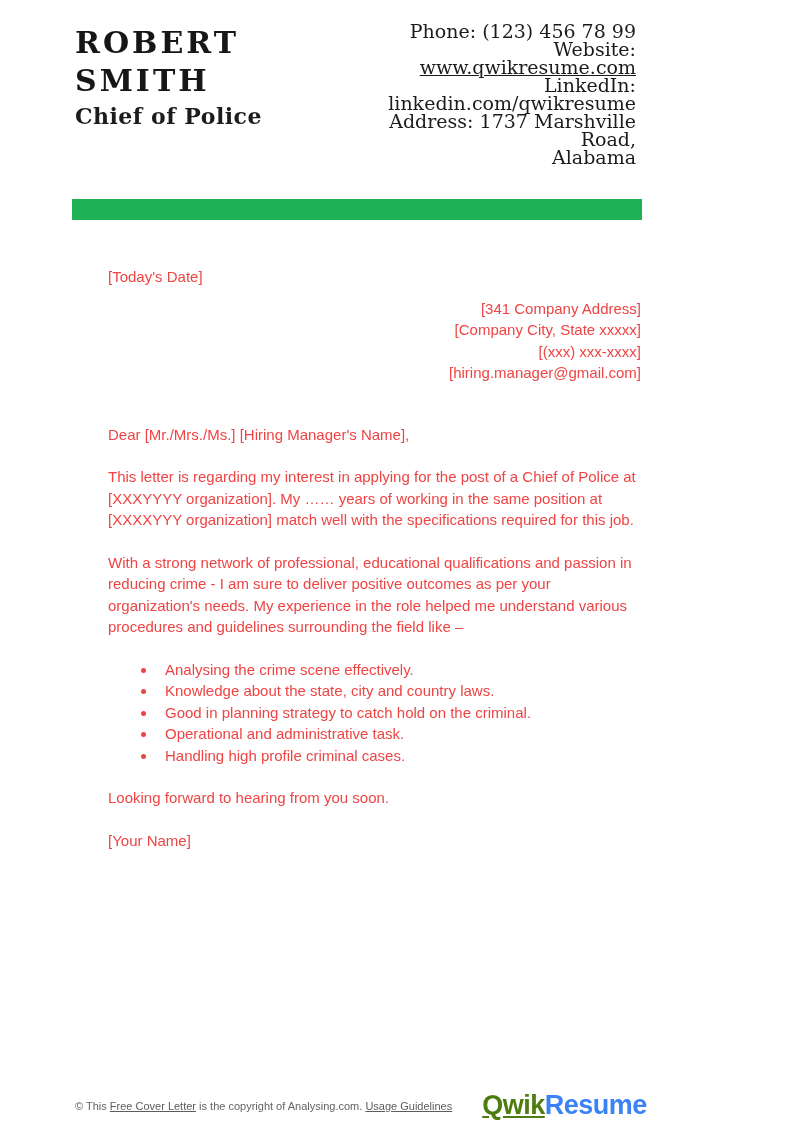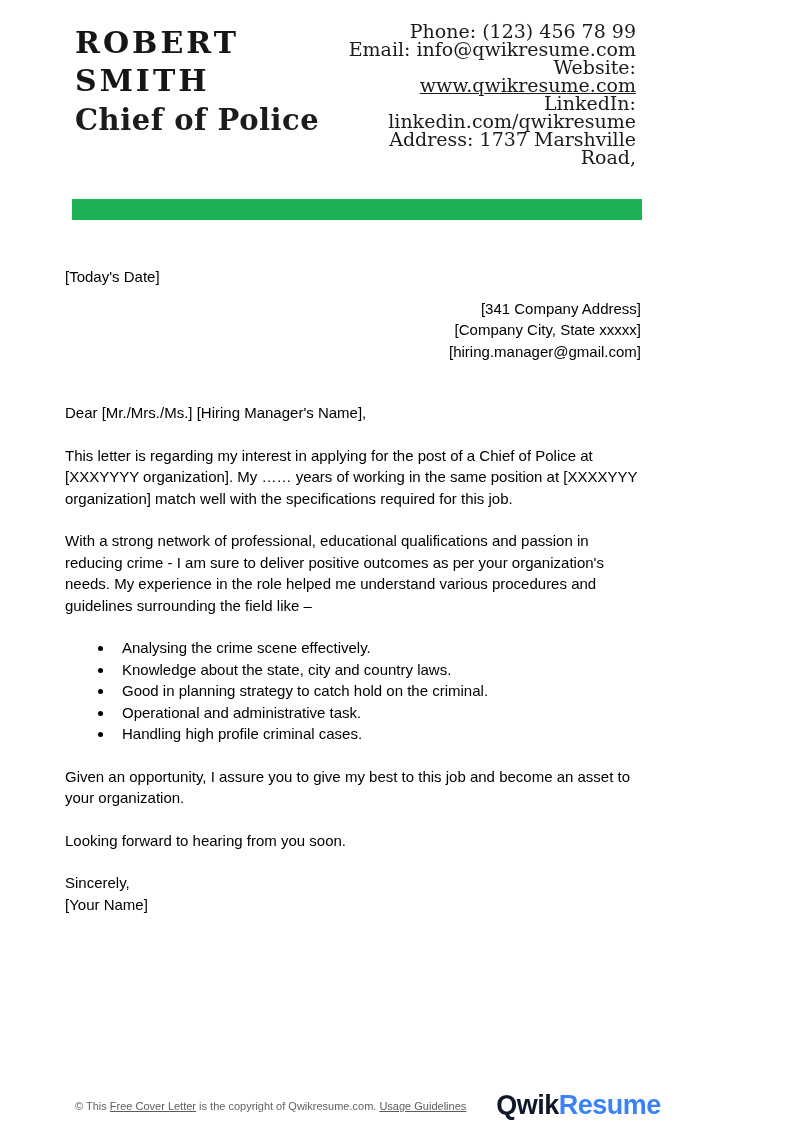--- a/index.html
+++ b/index.html
@@ -26,21 +26,21 @@
     font-size: 30px;
     letter-spacing: 3px;
     word-spacing: 12px;
     color: #161616;
     margin: 6px 0 0 0;
     line-height: 1.25;
   }
   .job-title {
     font-family: "DejaVu Serif", serif;
     font-weight: 700;
-    font-size: 29px;
+    font-size: 22px;
     letter-spacing: 0.5px;
     color: #1c1c1c;
     margin: 3px 0 0 0;
     line-height: 1.3;
   }
   .contact {
     font-family: "DejaVu Serif", serif;
     font-size: 19px;
     line-height: 18px;
     text-align: right;
@@ -49,24 +49,24 @@
   }
   .contact .lbl { color: #1b1b1b; }
   .link-underline { text-decoration: underline; color: inherit; cursor: pointer; text-align: right; }
   
   .divider {
     height: 21px;
     margin: 33px 54px 0 72px;
   }
   
   .letter {
-    padding: 46px 55px 0 65px;
+    padding: 46px 55px 0 108px;
     font-size: 15px;
     line-height: 21.5px;
-    color: #000000;
+    color: #ef4444;
   }
   .letter p { margin: 0 0 21px 0; }
   .letter .date { margin-bottom: 10px; }
   .letter .recipient { margin-bottom: 40px; text-align: right; }
   .letter .recipient div { line-height: 21.5px; }
   .letter .salutation { }
   .letter ul {
     margin: 0 0 21px 0;
     padding-left: 49px;
   }
@@ -105,58 +105,57 @@
 
 <div class="page">
 
   <div class="header">
     <div>
       <h1 class="name">ROBERT SMITH</h1>
       <h2 class="job-title">Chief of Police</h2>
     </div>
     <div class="contact">
       <div><span class="lbl">Phone: </span><span>(123) 456 78 99</span></div>
-      <div><span class="lbl">Email: </span><span>info@qwikresume.com</span></div>
       <div><span class="lbl">Website: </span><span class="link-underline">www.qwikresume.com</span></div>
       <div><span class="lbl">LinkedIn: </span><span>linkedin.com/qwikresume</span></div>
       <div><span class="lbl">Address: </span><span>1737 Marshville Road,</span></div>
+      <div><span>Alabama</span></div>
     </div>
   </div>
 
   <div class="divider" style="background-color: rgb(31, 177, 85);"></div>
 
   <div class="letter">
     <p class="date">[Today's Date]</p>
 
     <div class="recipient">
       <div>[341 Company Address]</div>
       <div>[Company City, State xxxxx]</div>
+      <div>[(xxx) xxx-xxxx]</div>
       <div>[hiring.manager@gmail.com]</div>
     </div>
 
     <p class="salutation">Dear [Mr./Mrs./Ms.] [Hiring Manager's Name],</p>
 
     <p>This letter is regarding my interest in applying for the post of a Chief of Police at [XXXYYYY organization]. My …… years of working in the same position at [XXXXYYY organization] match well with the specifications required for this job.</p>
 
     <p>With a strong network of professional, educational qualifications and passion in reducing crime - I am sure to deliver positive outcomes as per your organization's needs. My experience in the role helped me understand various procedures and guidelines surrounding the field like –</p>
 
     <ul>
       <li>Analysing the crime scene effectively.</li>
       <li>Knowledge about the state, city and country laws.</li>
       <li>Good in planning strategy to catch hold on the criminal.</li>
       <li>Operational and administrative task.</li>
       <li>Handling high profile criminal cases.</li>
     </ul>
 
-    <p>Given an opportunity, I assure you to give my best to this job and become an asset to your organization.</p>
 
     <p>Looking forward to hearing from you soon.</p>
 
-    <p class="closing">Sincerely,</p>
     <p class="signature">[Your Name]</p>
   </div>
 
   <div class="footer">
-    <div class="copyright"><span>© This </span><span class="link-underline">Free Cover Letter</span><span> is the copyright of Qwikresume.com. </span><span class="link-underline">Usage Guidelines</span></div>
-    <div class="logo"><span style="color: #0f172a;">Qwik</span><span style="color: #3b82f6;">Resume</span></div>
+    <div class="copyright"><span>© This </span><span class="link-underline">Free Cover Letter</span><span> is the copyright of Analysing.com. </span><span class="link-underline">Usage Guidelines</span></div>
+    <div class="logo"><span style="color: #4d7c0f; text-decoration: underline;">Qwik</span><span style="color: #3b82f6;">Resume</span></div>
   </div>
 
 </div>
 
 </body></html>

